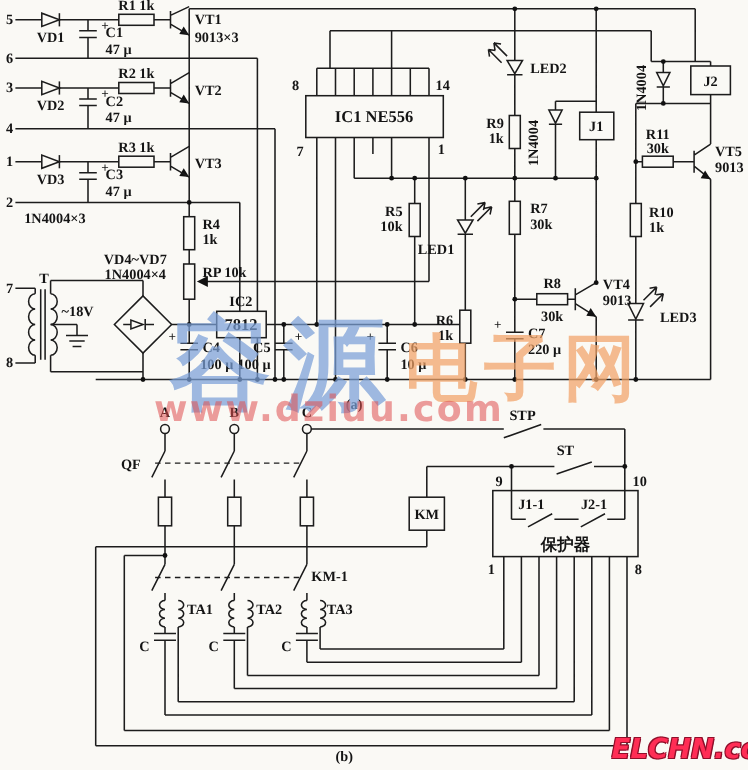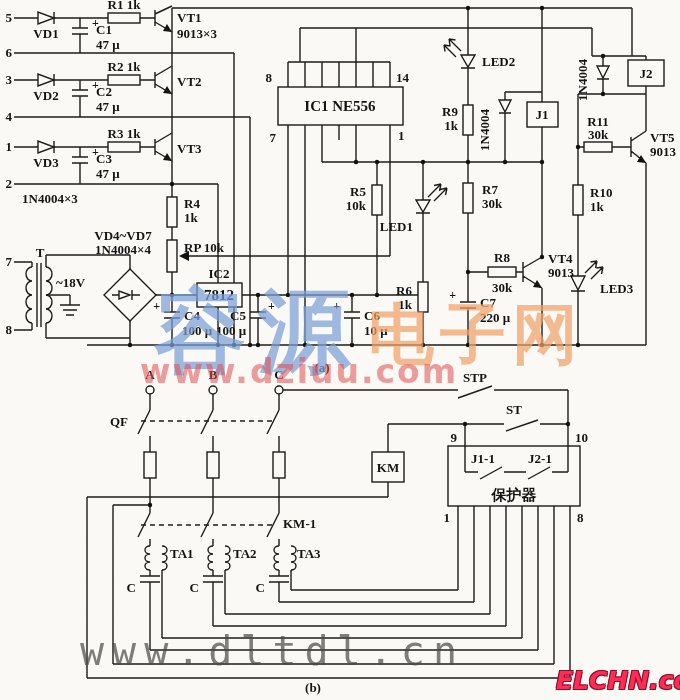--- a/index.html
+++ b/index.html
@@ -288,15 +288,14 @@
     <text class="lbl" x="136" y="592" text-anchor="end">C</text>
     <text class="lbl" x="199" y="592" text-anchor="end">C</text>
     <text class="lbl" x="265" y="592" text-anchor="end">C</text>
     <text class="lbl" x="313" y="692" text-anchor="middle">(b)</text>
   </g>
 </svg>
 
 <div class="wm" id="wm-cn1">容源</div>
 <div class="wm" id="wm-cn2">电子网</div>
 <div class="wm" id="wm-url1">www.dziuu.com</div>
-<div class="wm" id="wm-url2">www.dltdl.cn</div>
 <div class="wm" id="logo">ELCHN.com</div>
 </div>
 
 </body></html>

